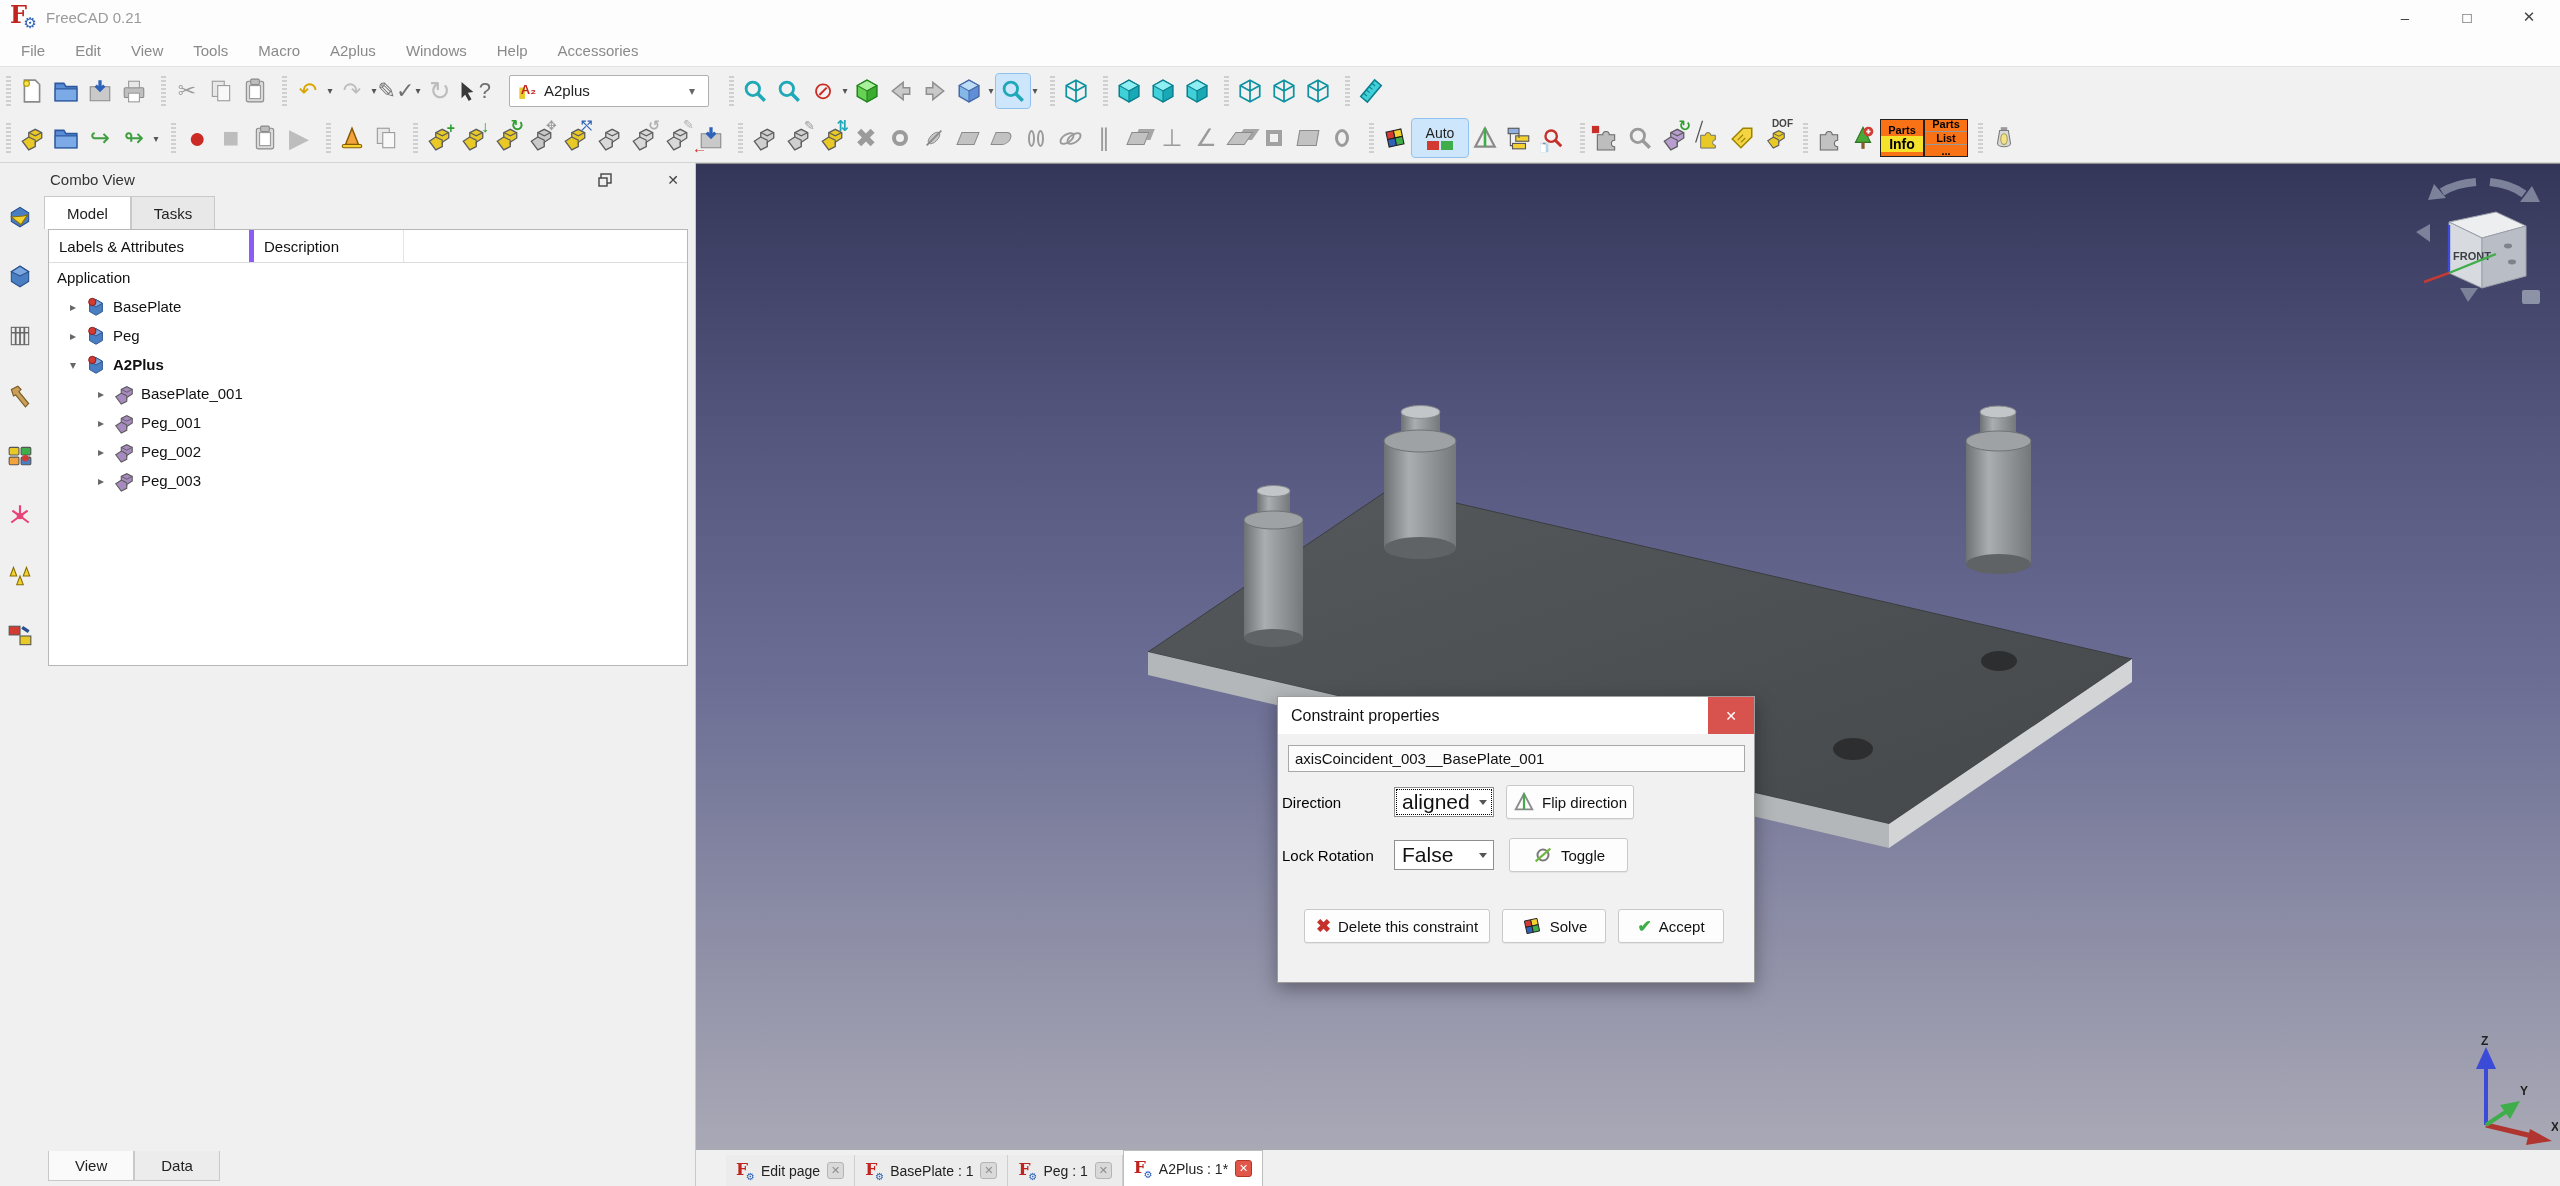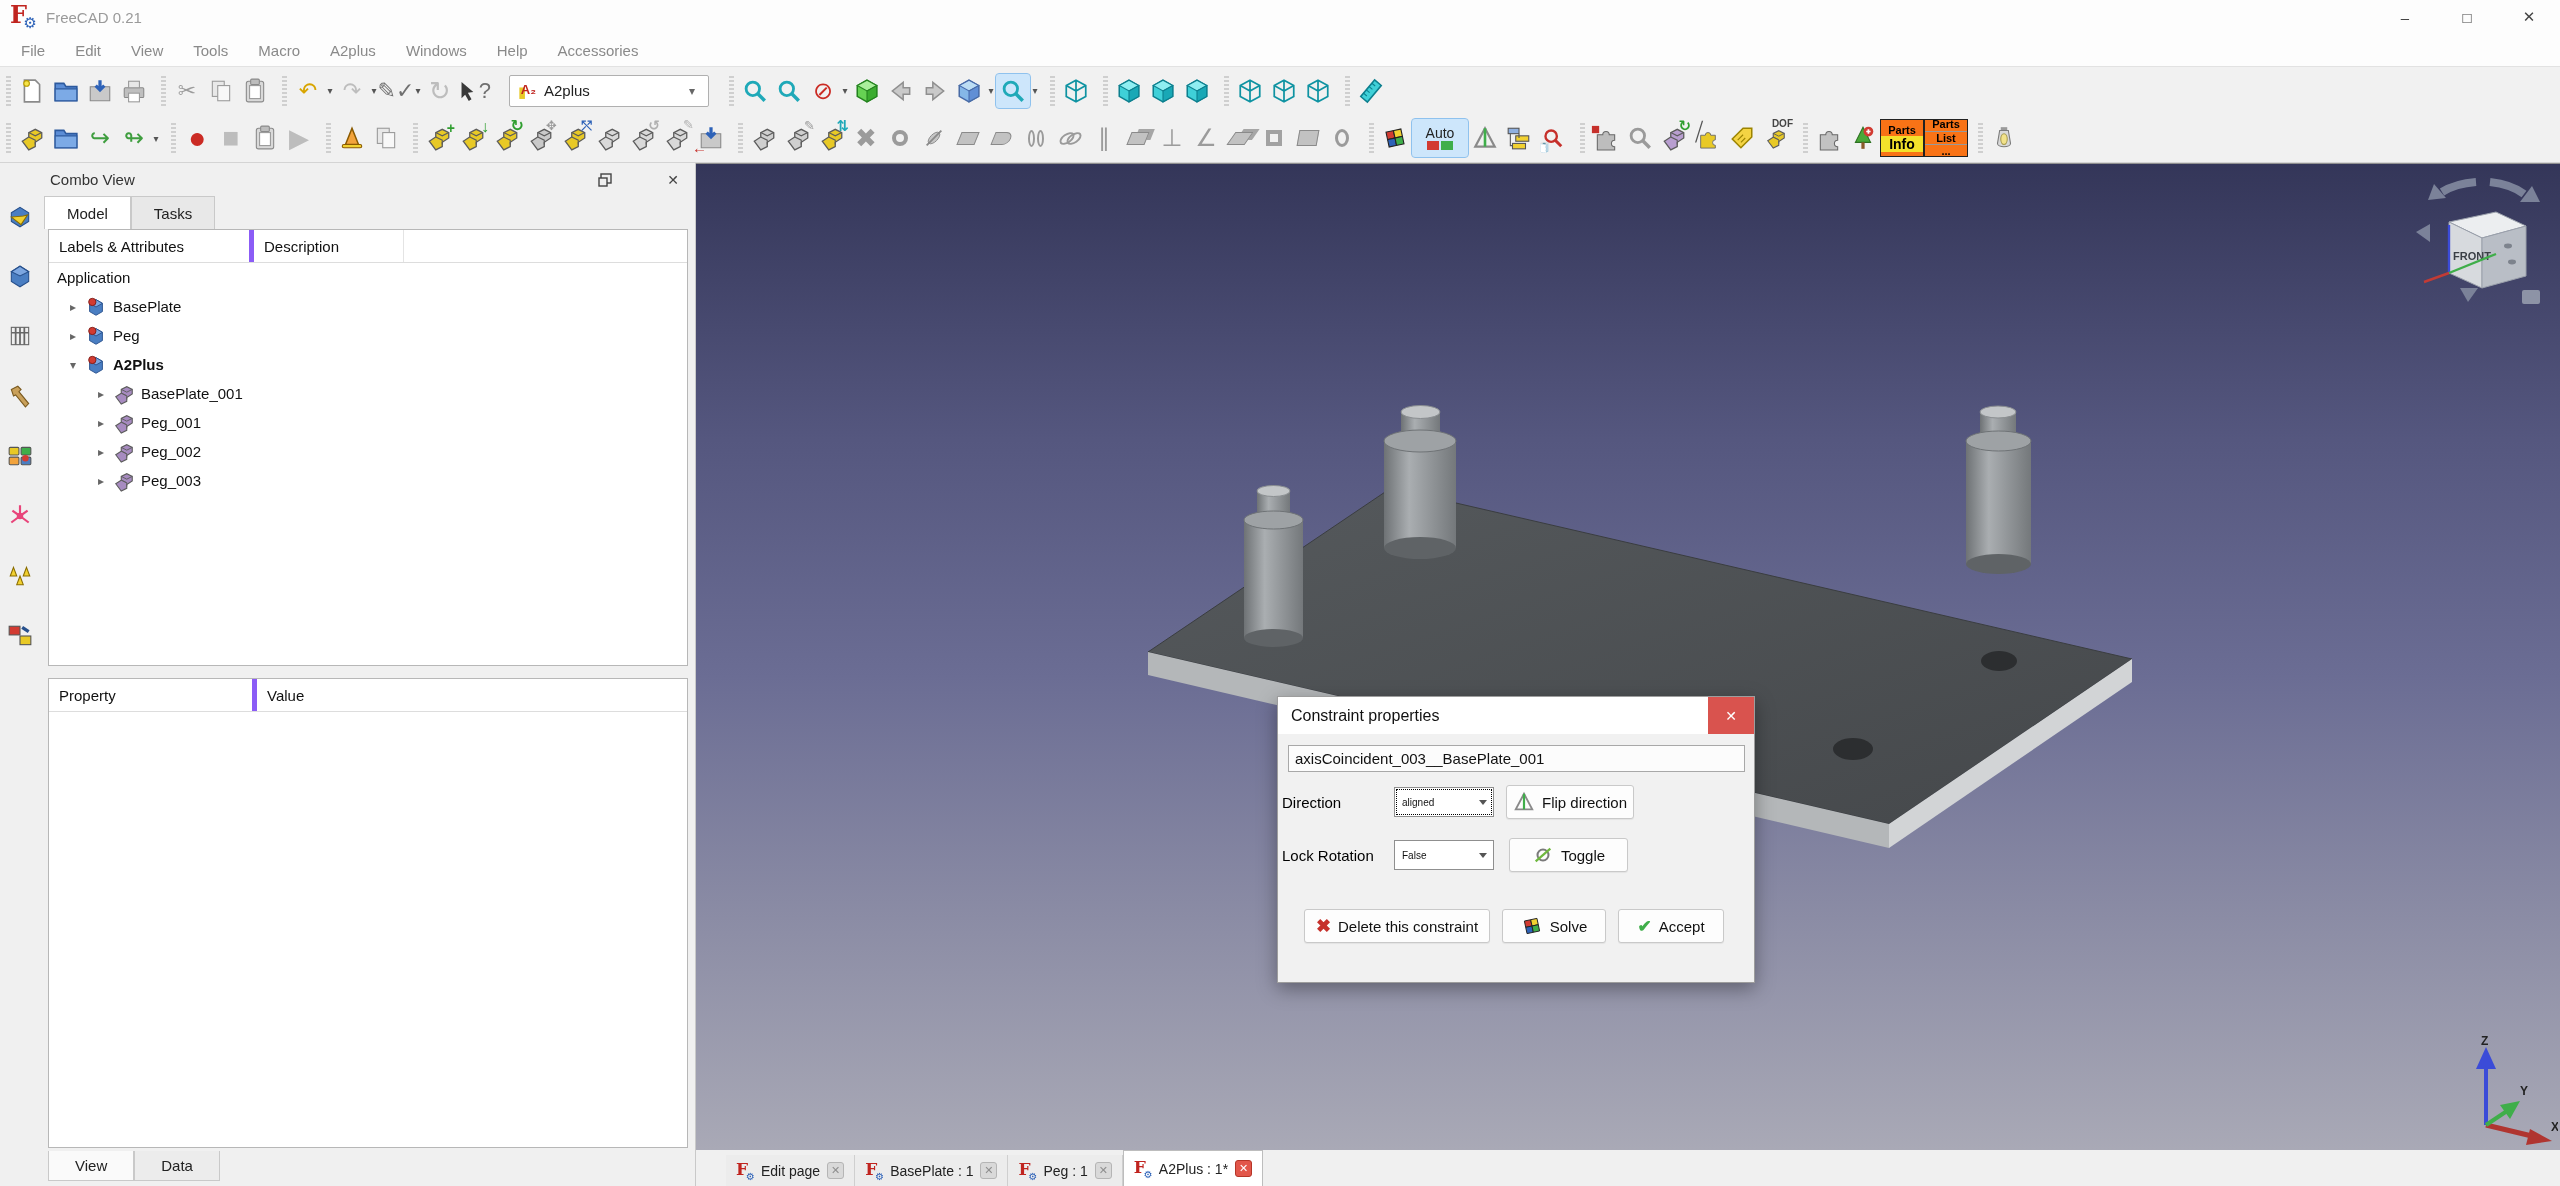--- a/index.html
+++ b/index.html
@@ -105,21 +105,21 @@
     border:1px solid #9d9d9d; box-shadow:0 6px 18px rgba(0,0,0,.35); }
   .dlg-title { height:37px; background:#fff; display:flex; align-items:center; padding-left:13px;
     font-size:16px; color:#111; }
   .dlg-close { position:absolute; right:0; top:0; width:46px; height:37px; background:#d9534e;
     display:flex; align-items:center; justify-content:center; color:#fff; font-size:14px; }
   .dlg-name { position:absolute; left:10px; top:48px; width:457px; height:27px; background:#fcfcfc;
     border:1px solid #a8a8a8; font-size:15px; color:#111; display:flex; align-items:center; padding-left:6px; }
   .dlg-row { position:absolute; left:4px; height:40px; display:flex; align-items:center; }
   .dlg-lbl { font-size:15px; color:#000; }
   .combobox { position:absolute; width:100px; height:30px; background:#fff; border:1px solid #8f8f8f;
-    display:flex; align-items:center; font-size:10px; color:#111; padding-left:7px; }
+    display:flex; align-items:center; font-size:21px; color:#111; padding-left:7px; }
   .combobox .cbx-caret { position:absolute; right:6px; width:0; height:0;
     border-left:4px solid transparent; border-right:4px solid transparent; border-top:5px solid #555; }
   .combobox.focus { outline:1px dotted #000; outline-offset:-3px; }
   .btn { background:#fdfdfd; border:1px solid #c9c9c9; border-radius:3px; height:34px;
     display:inline-flex; align-items:center; justify-content:center; gap:7px; font-size:15px; color:#111;
     box-shadow:0 1px 1px rgba(0,0,0,.06); }
 
   
   .doctabs { position:absolute; left:696px; top:1150px; width:1864px; height:36px; background:#f0f0f0;
     display:flex; align-items:flex-end; padding-left:30px; }
@@ -832,26 +832,20 @@
     </div>
     <div class="trow" style="padding-left:44px">
       <span class="chev">▸</span>
       <span class="tico"><svg class="s20" style="color:#a78bc0">
             <use href="#y-part"></use>
           </svg></span>
       <span>Peg_003</span>
     </div>
   </div>
 
-  <div class="propbox">
-    <div class="thead">
-      <span class="c1">Property</span>
-      <span class="c2" style="border-right:none">Value</span>
-    </div>
-  </div>
 
   <div class="vdtabs">
     <span class="vdtab on">View</span>
     <span class="vdtab">Data</span>
   </div>
 </div>
 
 <div class="viewport">
 
   <svg class="abs" style="left:0;top:0" width="1864" height="987" viewBox="0 0 1864 987">

